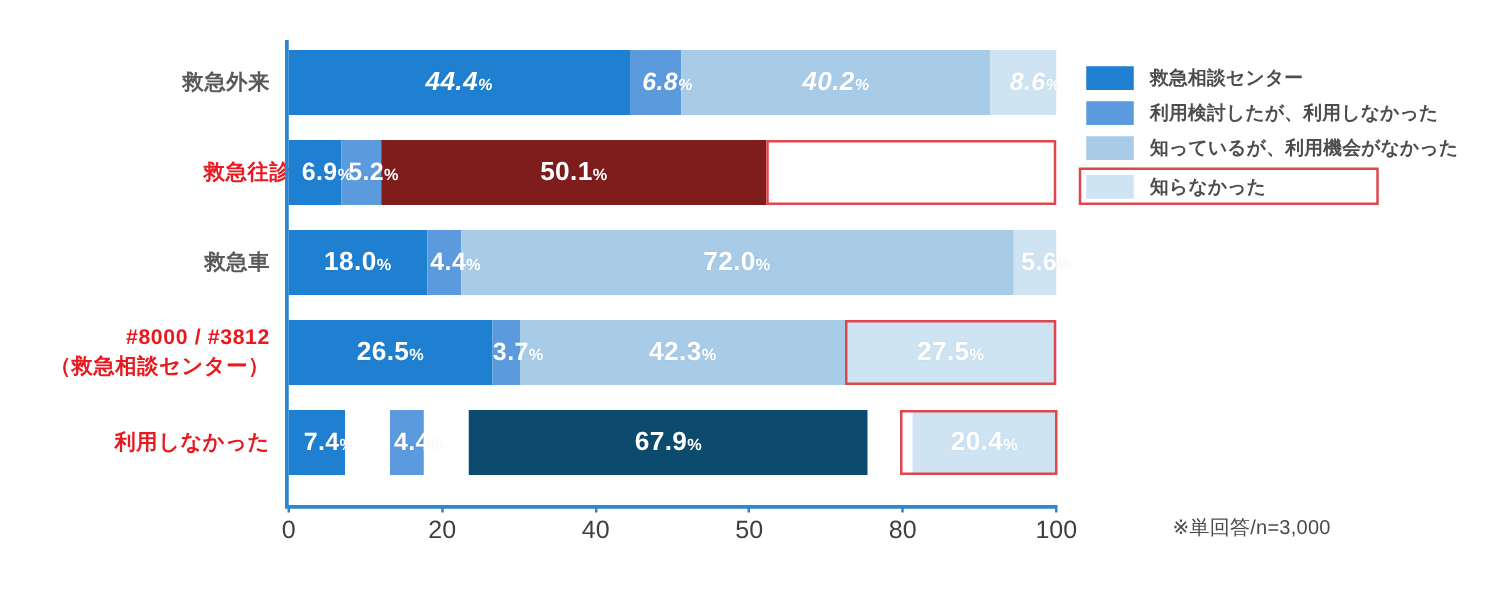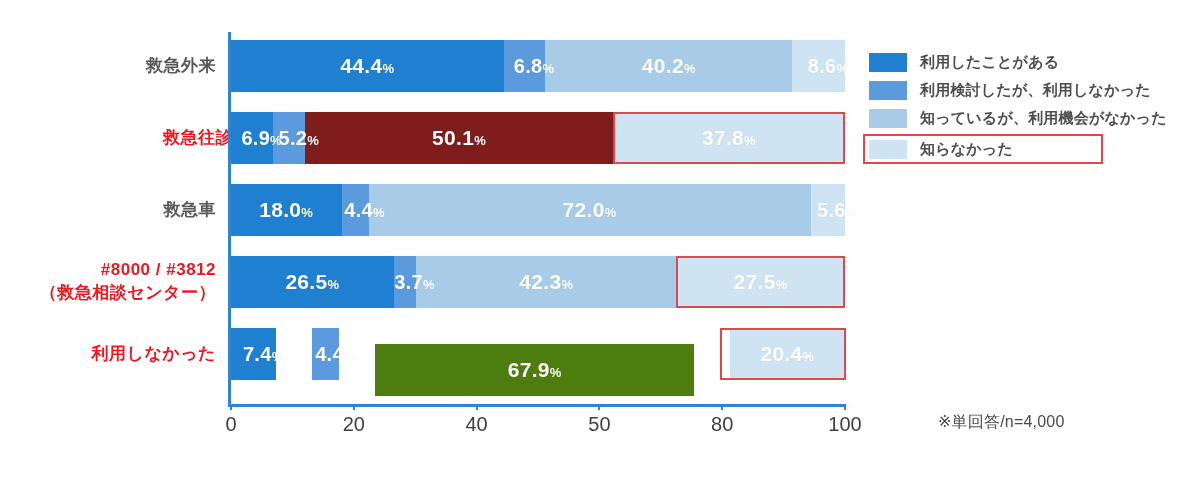--- a/index.html
+++ b/index.html
@@ -191,21 +191,21 @@
       </div>
       <div class="cat-label hl" style="top: 342.5px; left: 0px; width: 216px; right: auto;">
         <span class="cat-label-inner">利用しなかった</span>
       </div>
     </div>
 
   <div id="plot">
     <div id="y-axis-line"></div>
     <div id="x-axis-line"></div>
     <div id="bars">
-        <div class="bar-row" style="top: 8px;">
+        <div class="bar-row" style="top: 8px; font-style: italic;">
           <div class="seg" style="width: 272.616px; background: rgb(31, 127, 208);">
             <span class="seg-label">44.4<span class="pct">%</span></span>
           </div>
           <div class="seg small" style="width: 41.752px; background: rgb(91, 155, 221);">
             <span class="seg-label">6.8<span class="pct">%</span></span>
           </div>
           <div class="seg" style="width: 246.828px; background: rgb(168, 204, 232);">
             <span class="seg-label">40.2<span class="pct">%</span></span>
           </div>
           <div class="seg small" style="width: 52.804px; background: rgb(207, 228, 243);">
@@ -215,23 +215,20 @@
         <div class="bar-row" style="top: 80px;">
           <div class="seg small" style="width: 42.366px; background: rgb(31, 127, 208);">
             <span class="seg-label">6.9<span class="pct">%</span></span>
           </div>
           <div class="seg small" style="width: 31.928px; background: rgb(91, 155, 221);">
             <span class="seg-label">5.2<span class="pct">%</span></span>
           </div>
           <div class="seg" style="width: 307.614px; background: #7f1d1d;">
             <span class="seg-label">50.1<span class="pct">%</span></span>
           </div>
-          <div class="seg" style="width: 232.092px; background: rgb(207, 228, 243);">
-            <span class="seg-label">37.8<span class="pct">%</span></span>
-          </div>
         </div>
         <div class="bar-row" style="top: 152px;">
           <div class="seg" style="width: 110.52px; background: rgb(31, 127, 208);">
             <span class="seg-label">18.0<span class="pct">%</span></span>
           </div>
           <div class="seg small" style="width: 27.016px; background: rgb(91, 155, 221);">
             <span class="seg-label">4.4<span class="pct">%</span></span>
           </div>
           <div class="seg" style="width: 442.08px; background: rgb(168, 204, 232);">
             <span class="seg-label">72.0<span class="pct">%</span></span>
@@ -254,21 +251,21 @@
             <span class="seg-label">27.5<span class="pct">%</span></span>
           </div>
         </div>
         <div class="bar-row" style="top: 296px; gap: 36px;">
           <div class="seg small" style="width: 45.436px; background: rgb(31, 127, 208);">
             <span class="seg-label">7.4<span class="pct">%</span></span>
           </div>
           <div class="seg small" style="width: 27.016px; background: rgb(91, 155, 221);">
             <span class="seg-label">4.4<span class="pct">%</span></span>
           </div>
-          <div class="seg" style="width: 347px; background: #4d7c0f; margin-top: 16px;">
+          <div class="seg" style="width: 347px; background: #0c4a6e;">
             <span class="seg-label">67.9<span class="pct">%</span></span>
           </div>
           <div class="seg" style="width: 125.256px; background: rgb(207, 228, 243);">
             <span class="seg-label">20.4<span class="pct">%</span></span>
           </div>
         </div>
       </div>
     <div id="ticks">
         <div class="tick-mark" style="left: -1px;"></div>
         <div class="tick-label" style="left: 0px;">0</div>
@@ -284,31 +281,31 @@
         <div class="tick-label" style="left: 614px;">100</div>
       </div>
   <div class="hl-box" style="left: 381.908px; top: 80px; width: 232.092px; height: 52px; border-color: rgb(224, 71, 76);"></div>
       <div class="hl-box" style="left: 445.15px; top: 224px; width: 168.85px; height: 52px; border-color: rgb(224, 71, 76);"></div>
       <div class="hl-box" style="left: 489.358px; top: 296px; width: 125.256px; height: 52px; border-color: rgb(224, 71, 76);"></div>
     </div>
 
   <div id="legend">
       <div class="legend-item">
         <span class="legend-swatch" style="background: rgb(31, 127, 208);"></span>
-        <span class="legend-text">利用したことがある</span>
+        <span class="legend-text">救急相談センター</span>
       </div>
       <div class="legend-item">
         <span class="legend-swatch" style="background: rgb(91, 155, 221);"></span>
         <span class="legend-text">利用検討したが、利用しなかった</span>
       </div>
       <div class="legend-item">
         <span class="legend-swatch" style="background: rgb(168, 204, 232);"></span>
         <span class="legend-text">知っているが、利用機会がなかった</span>
       </div>
       <div class="legend-item boxed" style="border-color: rgb(224, 71, 76);">
         <span class="legend-swatch" style="background: rgb(207, 228, 243);"></span>
         <span class="legend-text">知らなかった</span>
       </div>
     </div>
 
-  <div id="footnote">※単回答/n=4,000</div>
+  <div id="footnote">※単回答/n=3,000</div>
 
 </div>
 
 </body></html>

